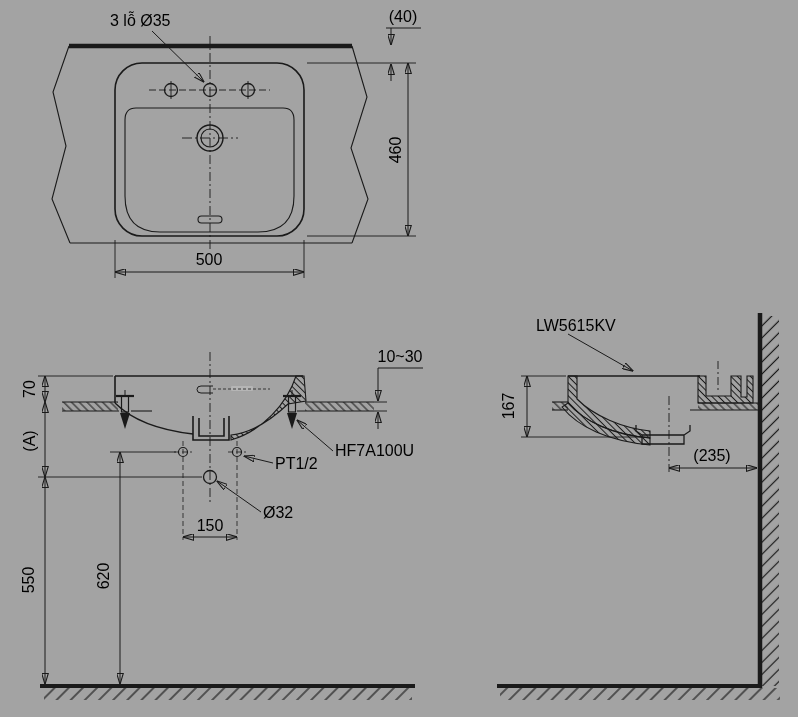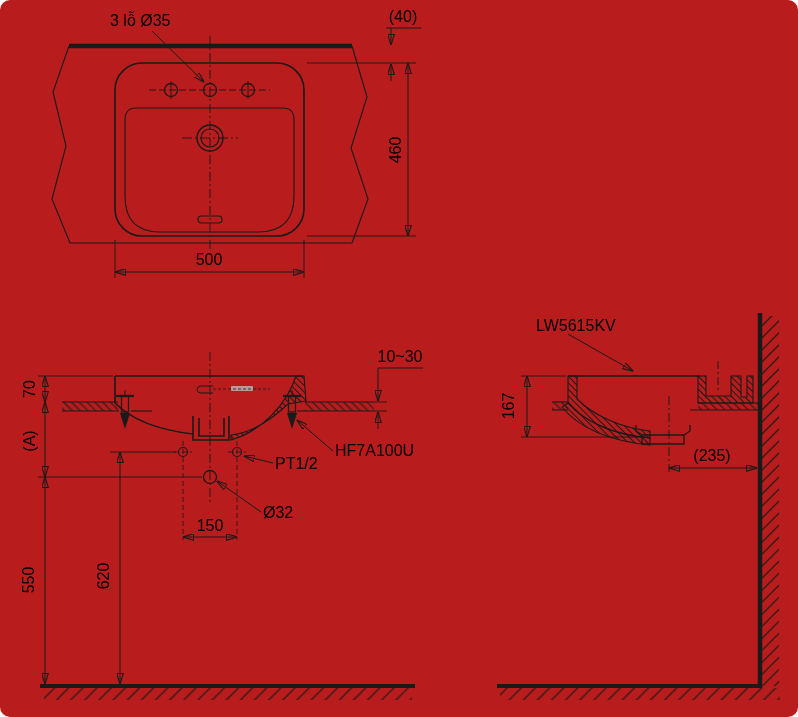--- a/index.html
+++ b/index.html
@@ -1,16 +1,16 @@
 <!DOCTYPE html>
 <html><head>
 <meta charset="utf-8">
 <style>
   html,body{margin:0;padding:0;background:#ffffff;}
-  .stage{position:relative;width:798px;height:717px;background:#b91c1c;overflow:hidden;border-radius:10px;}
+  .stage{position:relative;width:798px;height:717px;background:#a3a3a3;overflow:hidden;}
   svg line, svg path, svg polyline, svg rect, svg circle{stroke:#1a1a1a;fill:none;stroke-linecap:butt;}
   svg text{stroke:none;fill:#000;font-family:"Liberation Sans",sans-serif;font-size:16px;}
   .sw-thick{stroke-width:4.5;}
   .sw-med{stroke-width:1.6;}
   .sw-thin{stroke-width:1.1;}
   .sw-ext{stroke-width:0.9;}
   .hatch-ceramic{fill:url(#hCeramic);stroke:#1a1a1a;stroke-width:1.1;}
   .hatch-counter{fill:url(#hCounter);stroke:none;}
   .hatch-wall{fill:url(#hWall);stroke:none;}
   .hatch-floor{fill:url(#hFloor);stroke:none;}

